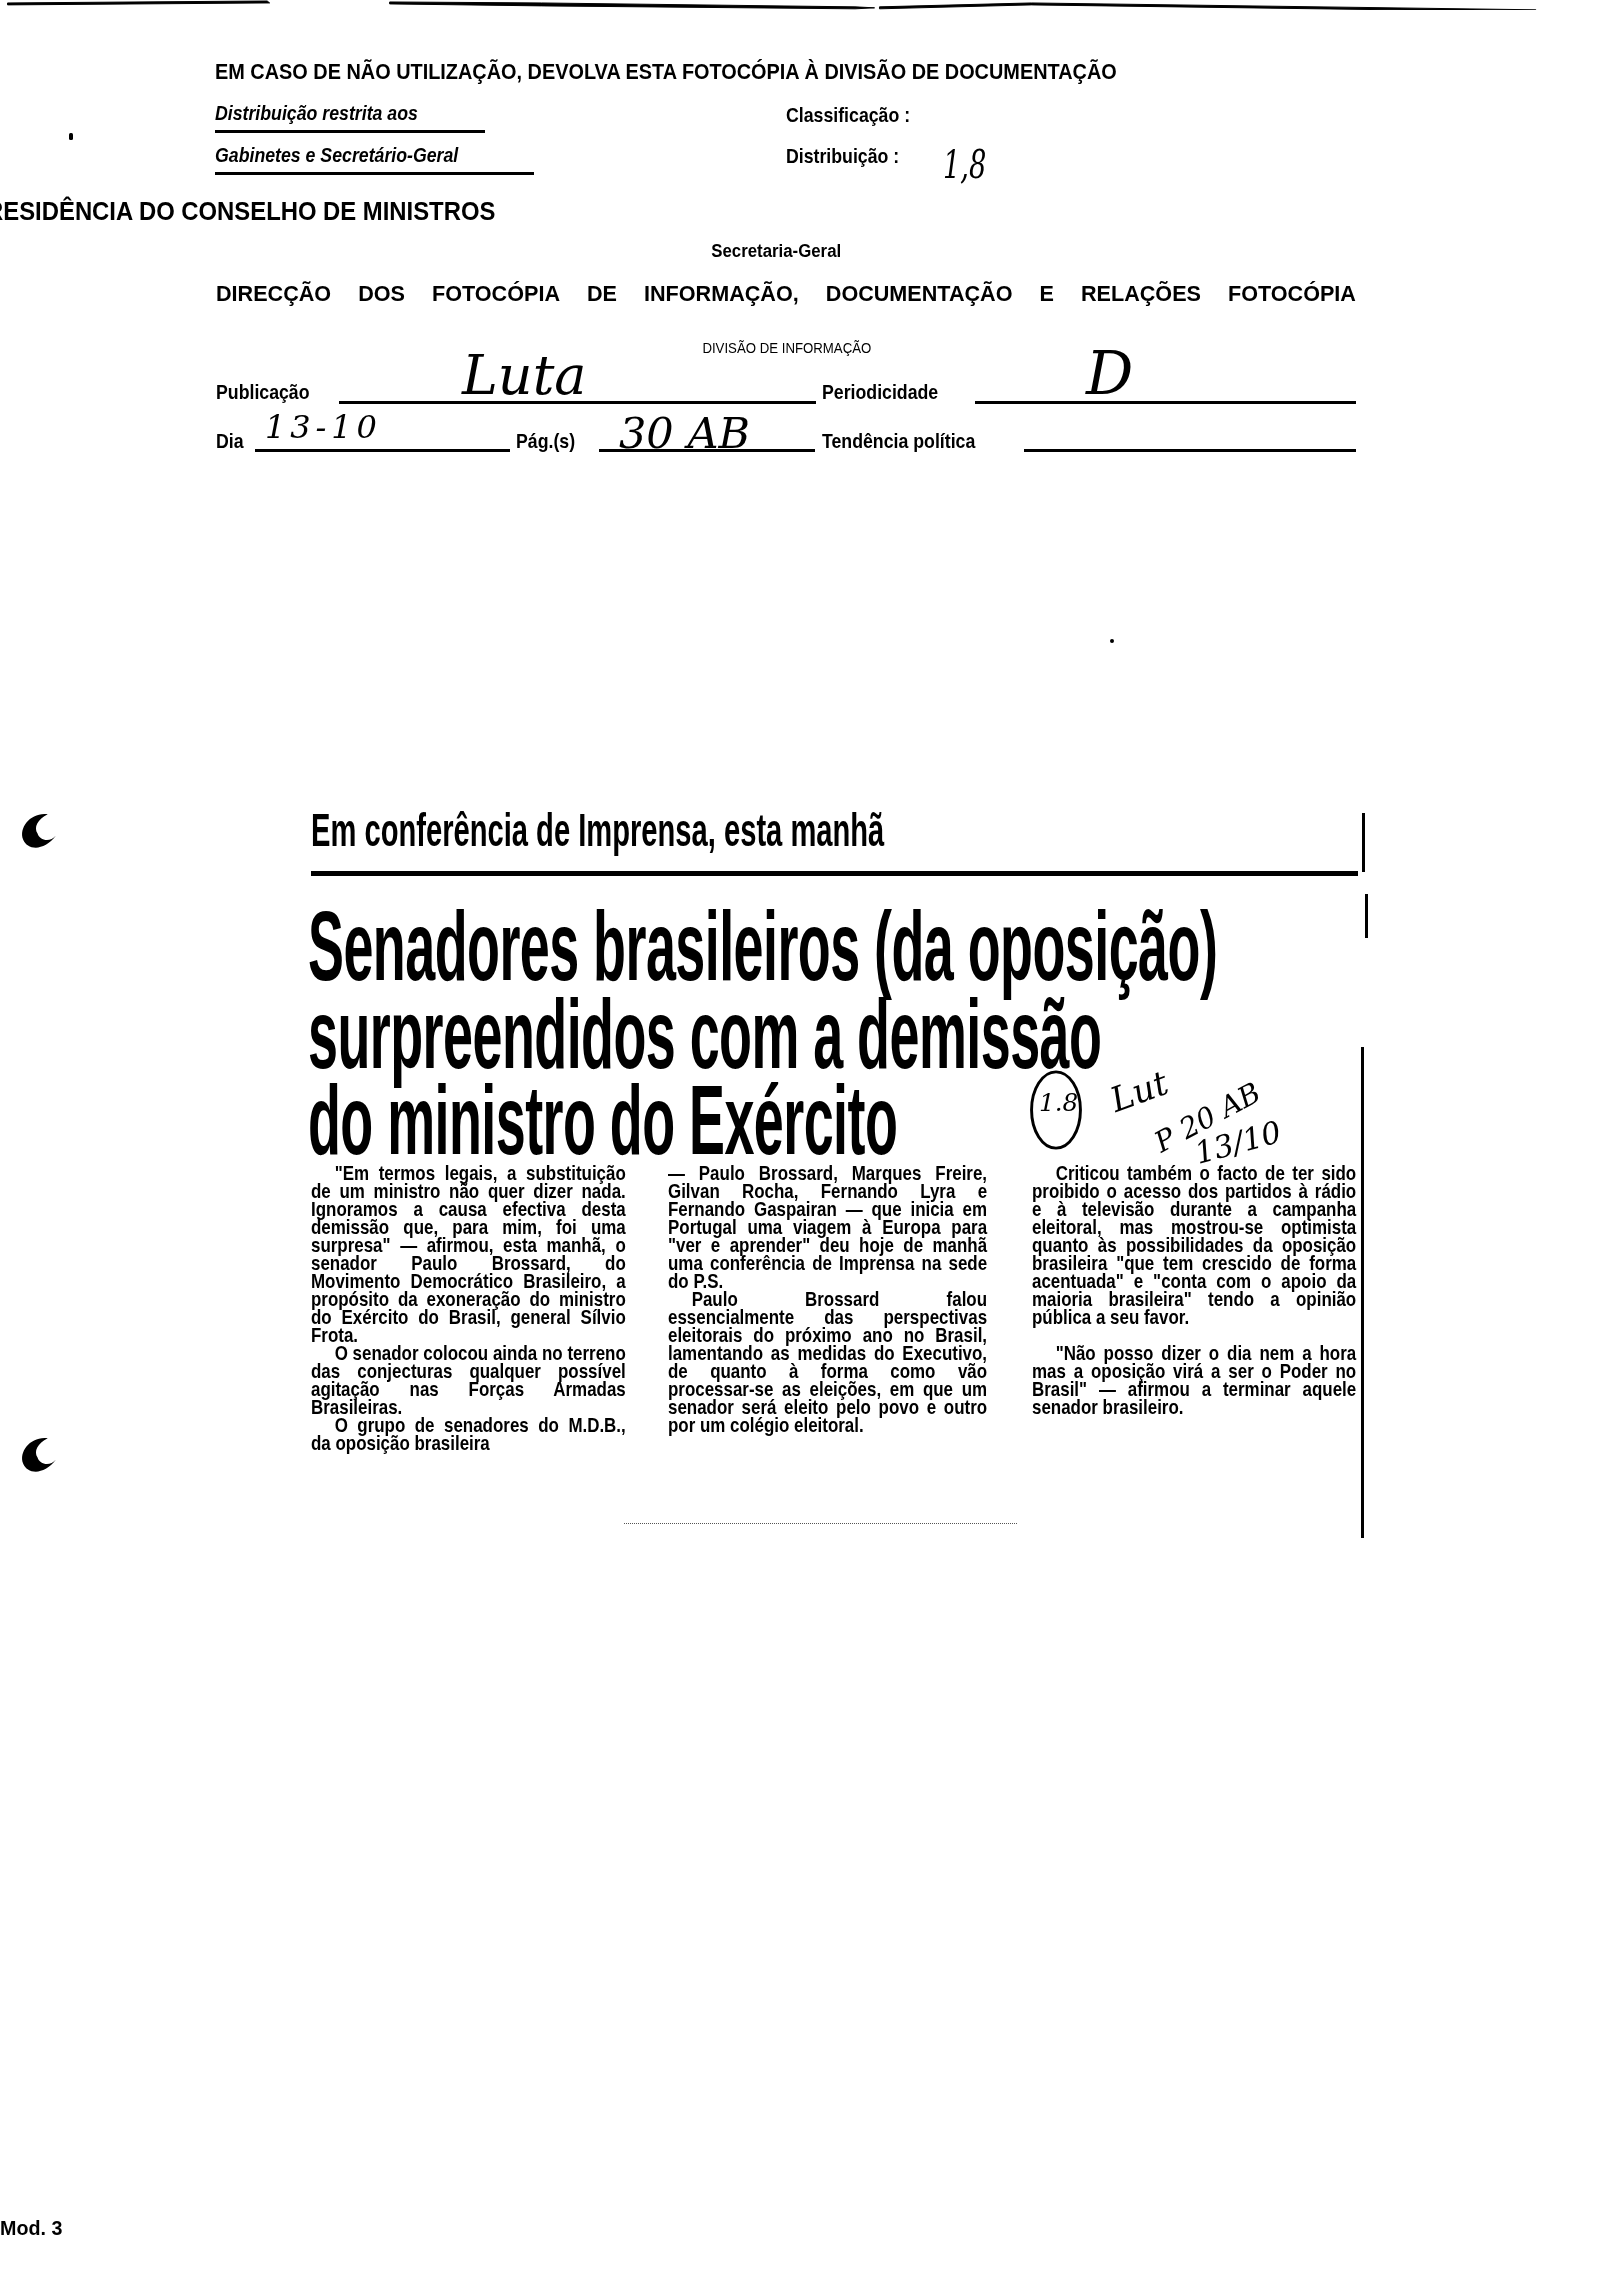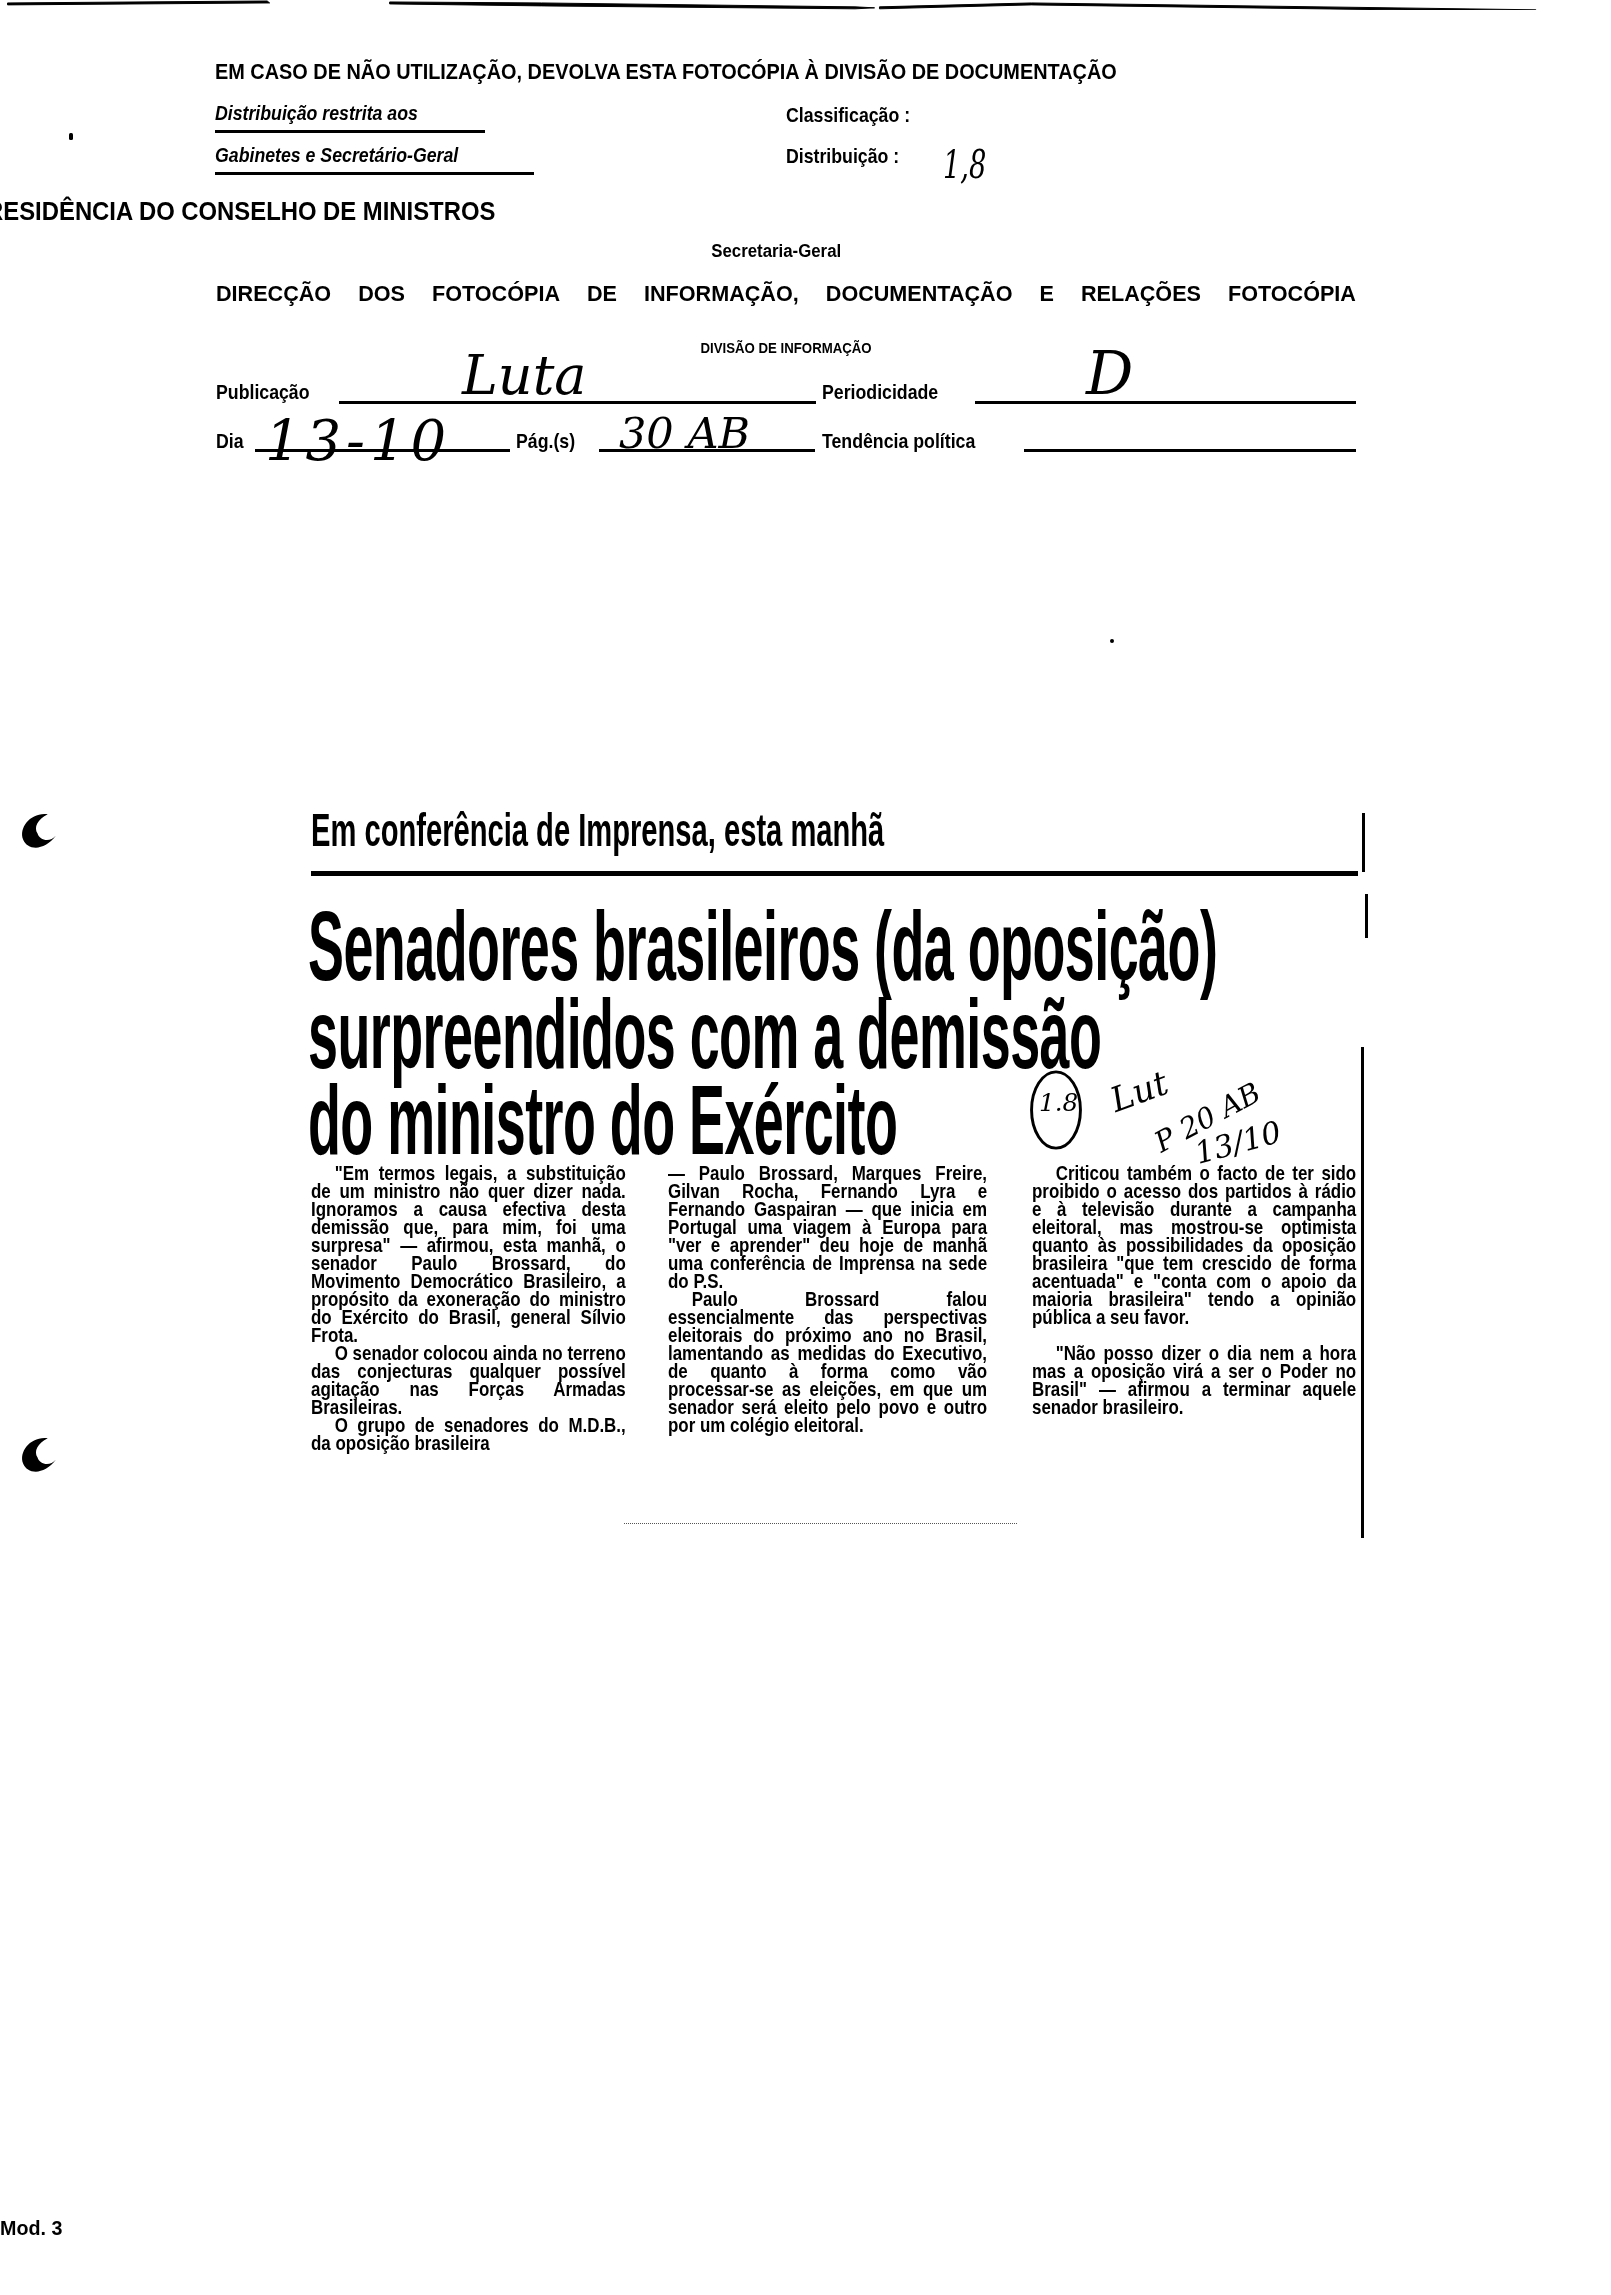--- a/index.html
+++ b/index.html
@@ -19,21 +19,21 @@
   .dist-note-line { height:2.9px; background:#000; }
   .form-label { font-weight:bold; font-size:19.7px; white-space:nowrap;
                 transform:scaleX(0.9); transform-origin:left top; }
   .hand { font-family:"DejaVu Serif", serif; font-style:italic; white-space:nowrap; }
   .presidency { left:0; width:1612px; top:196px; text-align:left; font-weight:bold; font-size:26.5px; }
   .presidency span { display:inline-block; transform:scaleX(0.9); margin-left:-59px; }
   .secretaria { left:0; width:1612px; top:240px; text-align:center; font-weight:bold; font-size:18.7px; }
   .secretaria span { display:inline-block; transform:scaleX(0.9); margin-left:-59px; }
   .direccao { left:216px; width:1140px; top:281px; font-weight:bold; font-size:21.6px;
               display:flex; justify-content:space-between; }
-  .divisao { left:0; width:1612px; top:340px; text-align:center; font-weight:bold; font-size:14.7px; }
+  .divisao { left:0; width:1612px; top:340px; text-align:center; font-weight:normal; font-size:14.7px; }
   .divisao span { display:inline-block; transform:scaleX(0.9); margin-left:-39px; }
 
   .field-line { height:2.5px; background:#000; }
 
   
   .kicker { left:311px; top:806px; font-weight:bold; font-size:47px; white-space:nowrap;
             transform:scaleX(0.62); transform-origin:left top; line-height:1; }
   .kicker-rule { left:311px; top:871px; width:1047px; height:4.9px; background:#000; }
   .headline { left:308px; font-weight:bold; font-size:98px; line-height:1; white-space:nowrap;
               transform:scaleX(0.55); transform-origin:left top; letter-spacing:-1px; }
@@ -85,21 +85,21 @@
 <div class="abs form-label" style="left:216px; top:381px;">Publicação</div>
 <div class="abs field-line" style="left:339px; top:401px; width:477px;"></div>
 <div class="abs hand" style="left:462px; top:344px; font-size:54px;text-align:center;">Luta</div>
 
 <div class="abs form-label" style="left:822px; top:381px;">Periodicidade</div>
 <div class="abs field-line" style="left:975px; top:401px; width:381px;"></div>
 <div class="abs hand" style="left:1086px; top:339px; font-size:59px;">D</div>
 
 <div class="abs form-label" style="left:216px; top:430px;">Dia</div>
 <div class="abs field-line" style="left:255px; top:449px; width:255px;"></div>
-<div class="abs hand" style="left:265px; top:408px; font-size:56px; letter-spacing:4.9px;">13-10</div>
+<div class="abs hand" style="left:265px; top:408px; font-size:32px; letter-spacing:4.9px;">13-10</div>
 
 <div class="abs form-label" style="left:516px; top:430px;">Pág.(s)</div>
 <div class="abs field-line" style="left:599px; top:449px; width:216px;"></div>
 <div class="abs hand" style="left:619px; top:408px; font-size:43px;">30 AB</div>
 
 <div class="abs form-label" style="left:822px; top:430px;">Tendência política</div>
 <div class="abs field-line" style="left:1024px; top:449px; width:332px;"></div>
 <div class="abs" style="left:1012px; top:0px;"></div>
 
 <div class="abs" style="left:69px; top:133px; width:3.9px; height:6.9px; background:#000; border-radius:1.5px;"></div>

